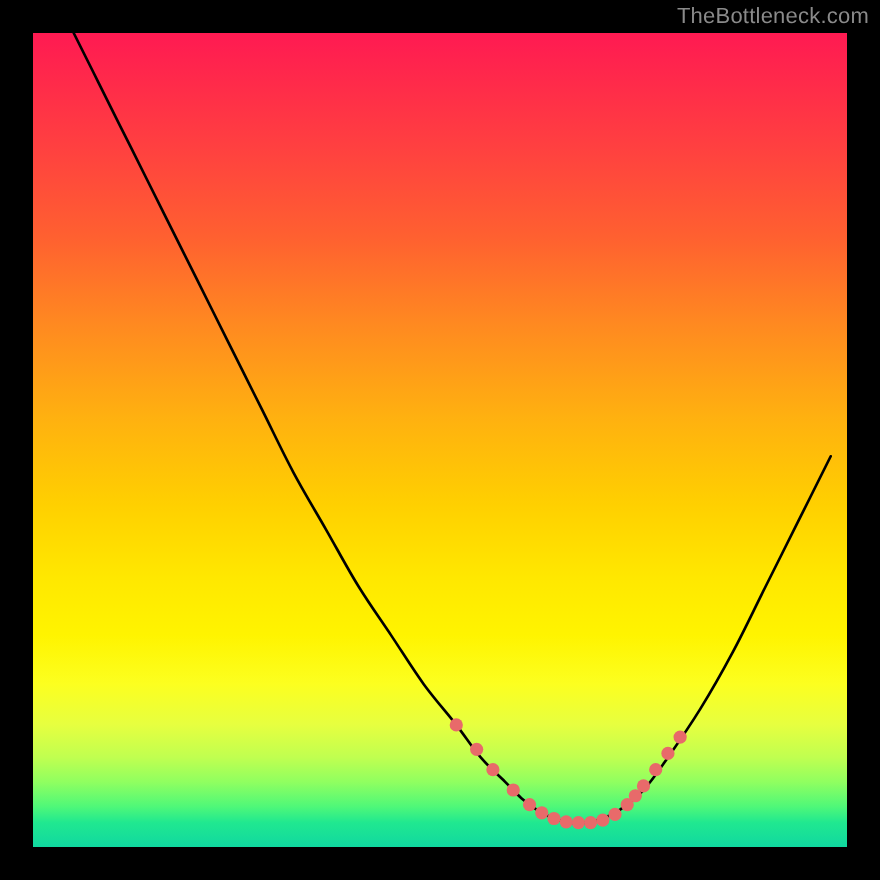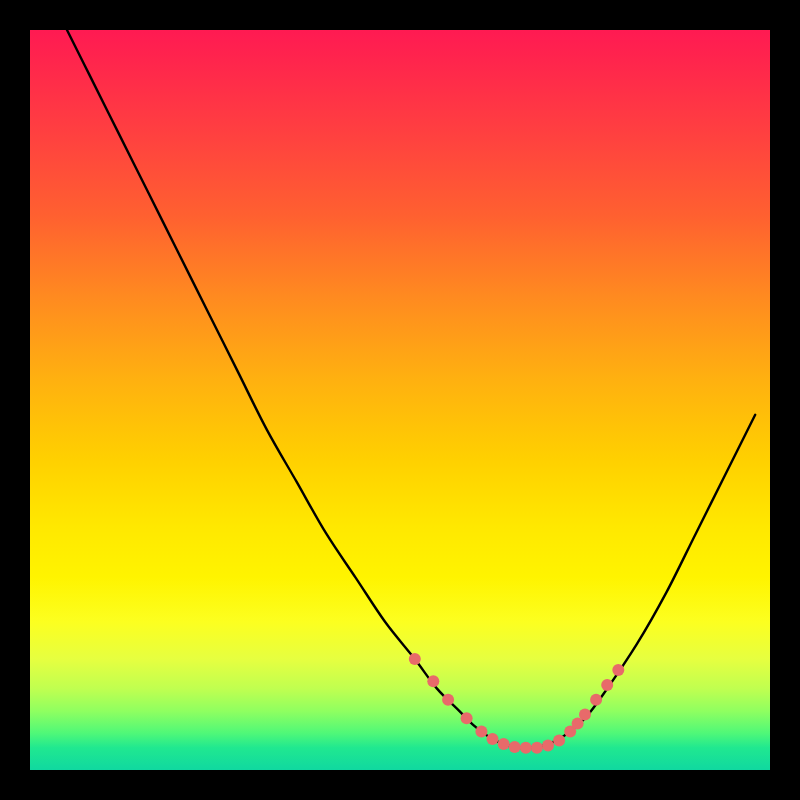--- a/index.html
+++ b/index.html
@@ -60,20 +60,21 @@
     top: 0;
     width: 740px;
     height: 740px;
     overflow: visible;
   }
 </style>
 </head>
 <body>
 
 <div class="frame">
+  <div class="watermark">TheBottleneck.com</div>
   <div class="plot">
     <svg class="curve" viewBox="0 0 740 740">
       <path d="M 37.0 0.0 C 40.7 7.4, 50.6 27.1, 59.2 44.4 C 67.8 61.7, 78.9 83.9, 88.8 103.6 C 98.7 123.3, 108.5 143.1, 118.4 162.8 C 128.3 182.5, 138.1 202.3, 148.0 222.0 C 157.9 241.7, 167.7 261.5, 177.6 281.2 C 187.5 300.9, 197.3 320.7, 207.2 340.4 C 217.1 360.1, 226.9 381.1, 236.8 399.6 C 246.7 418.1, 256.5 434.1, 266.4 451.4 C 276.3 468.7, 286.1 487.2, 296.0 503.2 C 305.9 519.2, 315.7 532.8, 325.6 547.6 C 335.5 562.4, 345.3 578.4, 355.2 592.0 C 365.1 605.6, 376.2 617.9, 384.8 629.0 C 393.4 640.1, 399.6 650.0, 407.0 658.6 C 414.4 667.2, 423.0 674.6, 429.2 680.8 C 435.4 687.0, 439.1 691.3, 444.0 695.6 C 448.9 699.9, 453.9 703.6, 458.8 706.7 C 463.7 709.8, 468.7 712.3, 473.6 714.1 C 478.5 716.0, 483.5 717.2, 488.4 717.8 C 493.3 718.4, 498.3 718.4, 503.2 717.8 C 508.1 717.2, 513.1 716.0, 518.0 714.1 C 522.9 712.3, 526.6 711.0, 532.8 706.7 C 539.0 702.4, 547.6 696.2, 555.0 688.2 C 562.4 680.2, 568.6 670.9, 577.2 658.6 C 585.8 646.3, 596.9 630.2, 606.8 614.2 C 616.7 598.2, 626.5 580.9, 636.4 562.4 C 646.3 543.9, 656.1 522.9, 666.0 503.2 C 675.9 483.5, 685.7 463.7, 695.6 444.0 C 705.5 424.3, 720.3 394.7, 725.2 384.8" fill="none" stroke="#000" stroke-width="2.4" stroke-linecap="round" stroke-linejoin="round"></path>
       <g>
           <circle cx="384.8" cy="629.0" r="6" fill="#e86a6a"></circle>
           <circle cx="403.3" cy="651.2" r="6" fill="#e86a6a"></circle>
           <circle cx="418.1" cy="669.7" r="6" fill="#e86a6a"></circle>
           <circle cx="436.6" cy="688.2" r="6" fill="#e86a6a"></circle>
           <circle cx="451.4" cy="701.5" r="6" fill="#e86a6a"></circle>
           <circle cx="462.5" cy="708.9" r="6" fill="#e86a6a"></circle>

